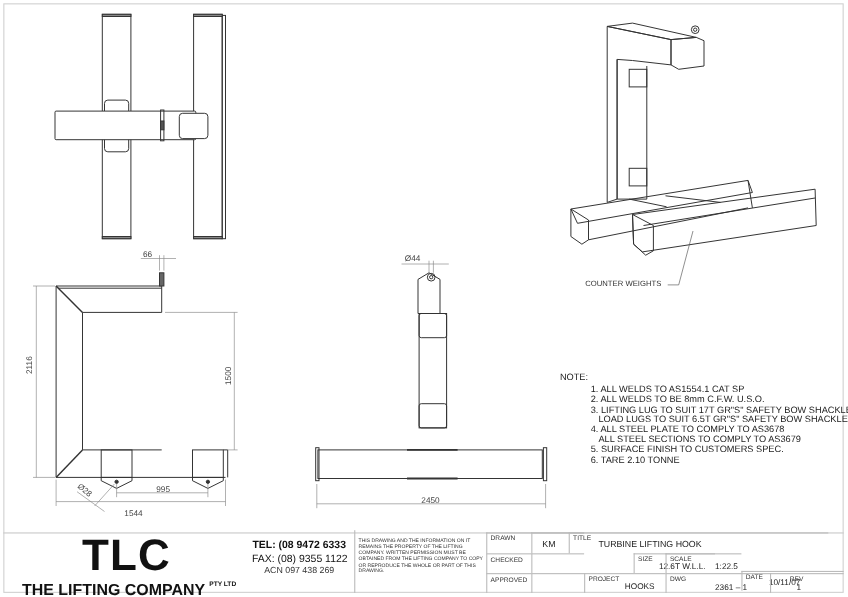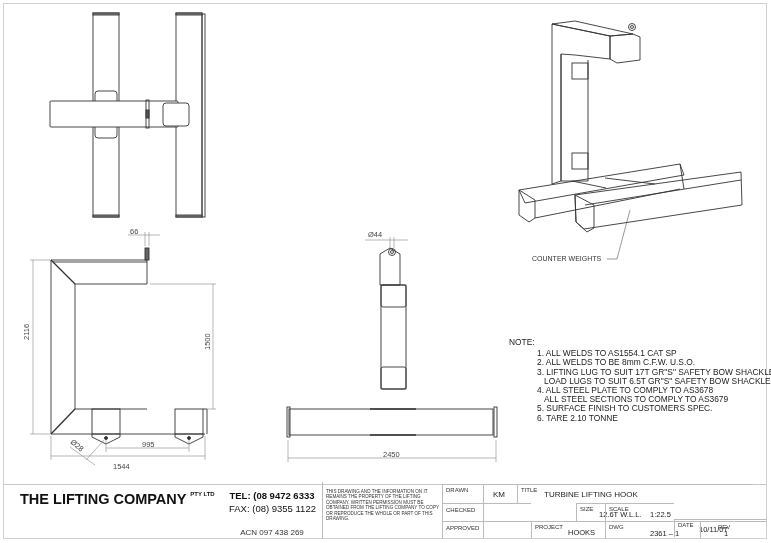--- a/index.html
+++ b/index.html
@@ -12,21 +12,21 @@
   .notes li { white-space:nowrap; }
   .notes li.cont { padding-left:7px; }
   .tb { position:absolute; left:3px; top:484px; width:764px; height:55px; border-top:1px solid #c8c8c8; }
   .logo { position:absolute; left:20px; top:486px; width:190px; text-align:center; }
   .logo .big { font-size:40px; font-weight:bold; line-height:38px; letter-spacing:1px; }
   .logo .sub { font-size:14.5px; font-weight:bold; white-space:nowrap; line-height:16px; }
   .logo .sub sup { font-size:6px; vertical-align:8px; }
   .contact { position:absolute; left:229px; top:490px; width:86px; text-align:center; }
   .contact .tel { font-size:9.5px; font-weight:bold; white-space:nowrap; }
   .contact .fax { font-size:9.5px; font-weight:normal; white-space:nowrap; margin-top:2px; }
-  .contact .acn { font-size:8px; white-space:nowrap; margin-top:14px; color:#333; }
+  .contact .acn { font-size:8px; white-space:nowrap; margin-top:0; color:#333; }
   .legal { position:absolute; left:322px; top:482px; width:120px; height:57px; border-left:1px solid #bbb; padding:7px 0 0 3px; box-sizing:border-box; font-size:4.6px; line-height:5.4px; color:#333; }
   .cell { position:absolute; border-left:1px solid #bbb; border-top:1px solid #bbb; box-sizing:border-box; }
   .lbl { position:absolute; font-size:6px; color:#333; }
   .val { position:absolute; font-size:8px; color:#222; white-space:nowrap; }
 </style>
 </head>
 <body>
 
 <div class="frame"></div>
 
@@ -148,20 +148,21 @@
     <li class="cont">LOAD LUGS TO SUIT 6.5T GR"S" SAFETY BOW SHACKLES</li>
     <li>4. ALL STEEL PLATE TO COMPLY TO AS3678</li>
     <li class="cont">ALL STEEL SECTIONS TO COMPLY TO AS3679</li>
     <li>5. SURFACE FINISH TO CUSTOMERS SPEC.</li>
     <li>6. TARE 2.10 TONNE</li>
   </ul>
 </div>
 
 <div class="tb"></div>
 <div class="logo">
+  <div class="big">TLC</div>
   <div class="sub"><span>THE LIFTING COMPANY</span> <sup>PTY LTD</sup></div>
 </div>
 <div class="contact">
   <div class="tel">TEL: (08 9472 6333</div>
   <div class="fax">FAX: (08) 9355 1122</div>
   <div class="acn">ACN 097 438 269</div>
 </div>
 <div class="legal">THIS DRAWING AND THE INFORMATION ON IT REMAINS THE PROPERTY OF THE LIFTING COMPANY. WRITTEN PERMISSION MUST BE OBTAINED FROM THE LIFTING COMPANY TO COPY OR REPRODUCE THE WHOLE OR PART OF THIS DRAWING.</div>
 
 <div class="cell" style="left:442px;top:484px;width:89px;height:19px;">

